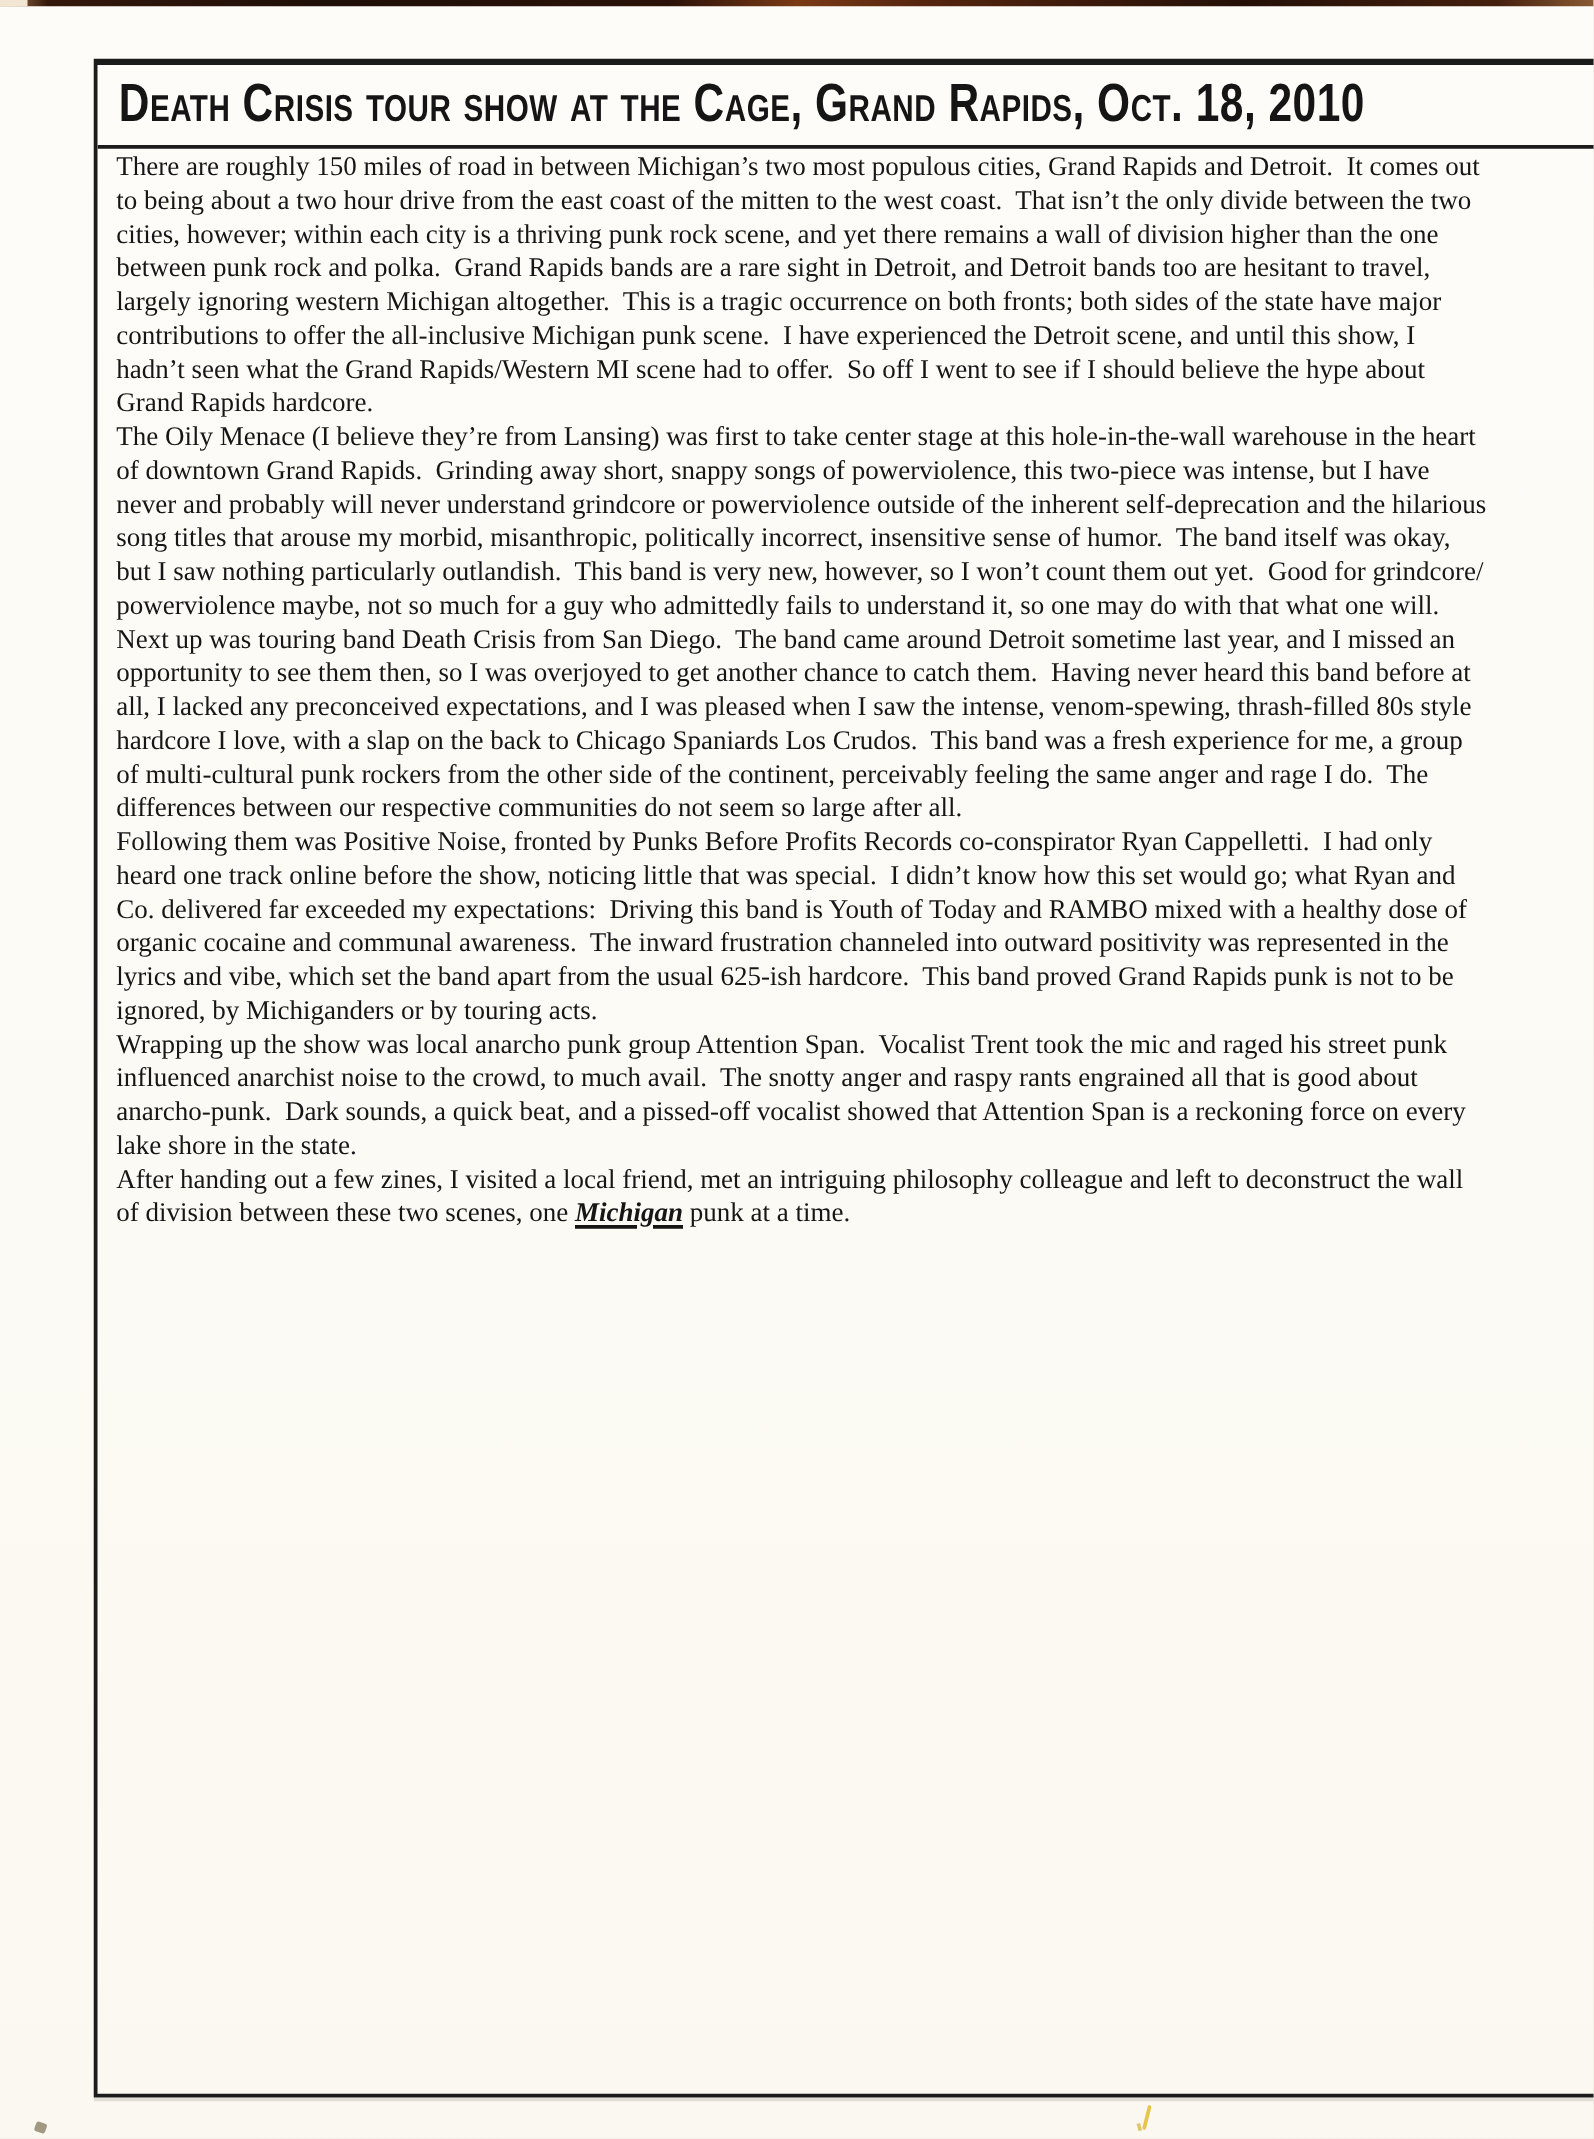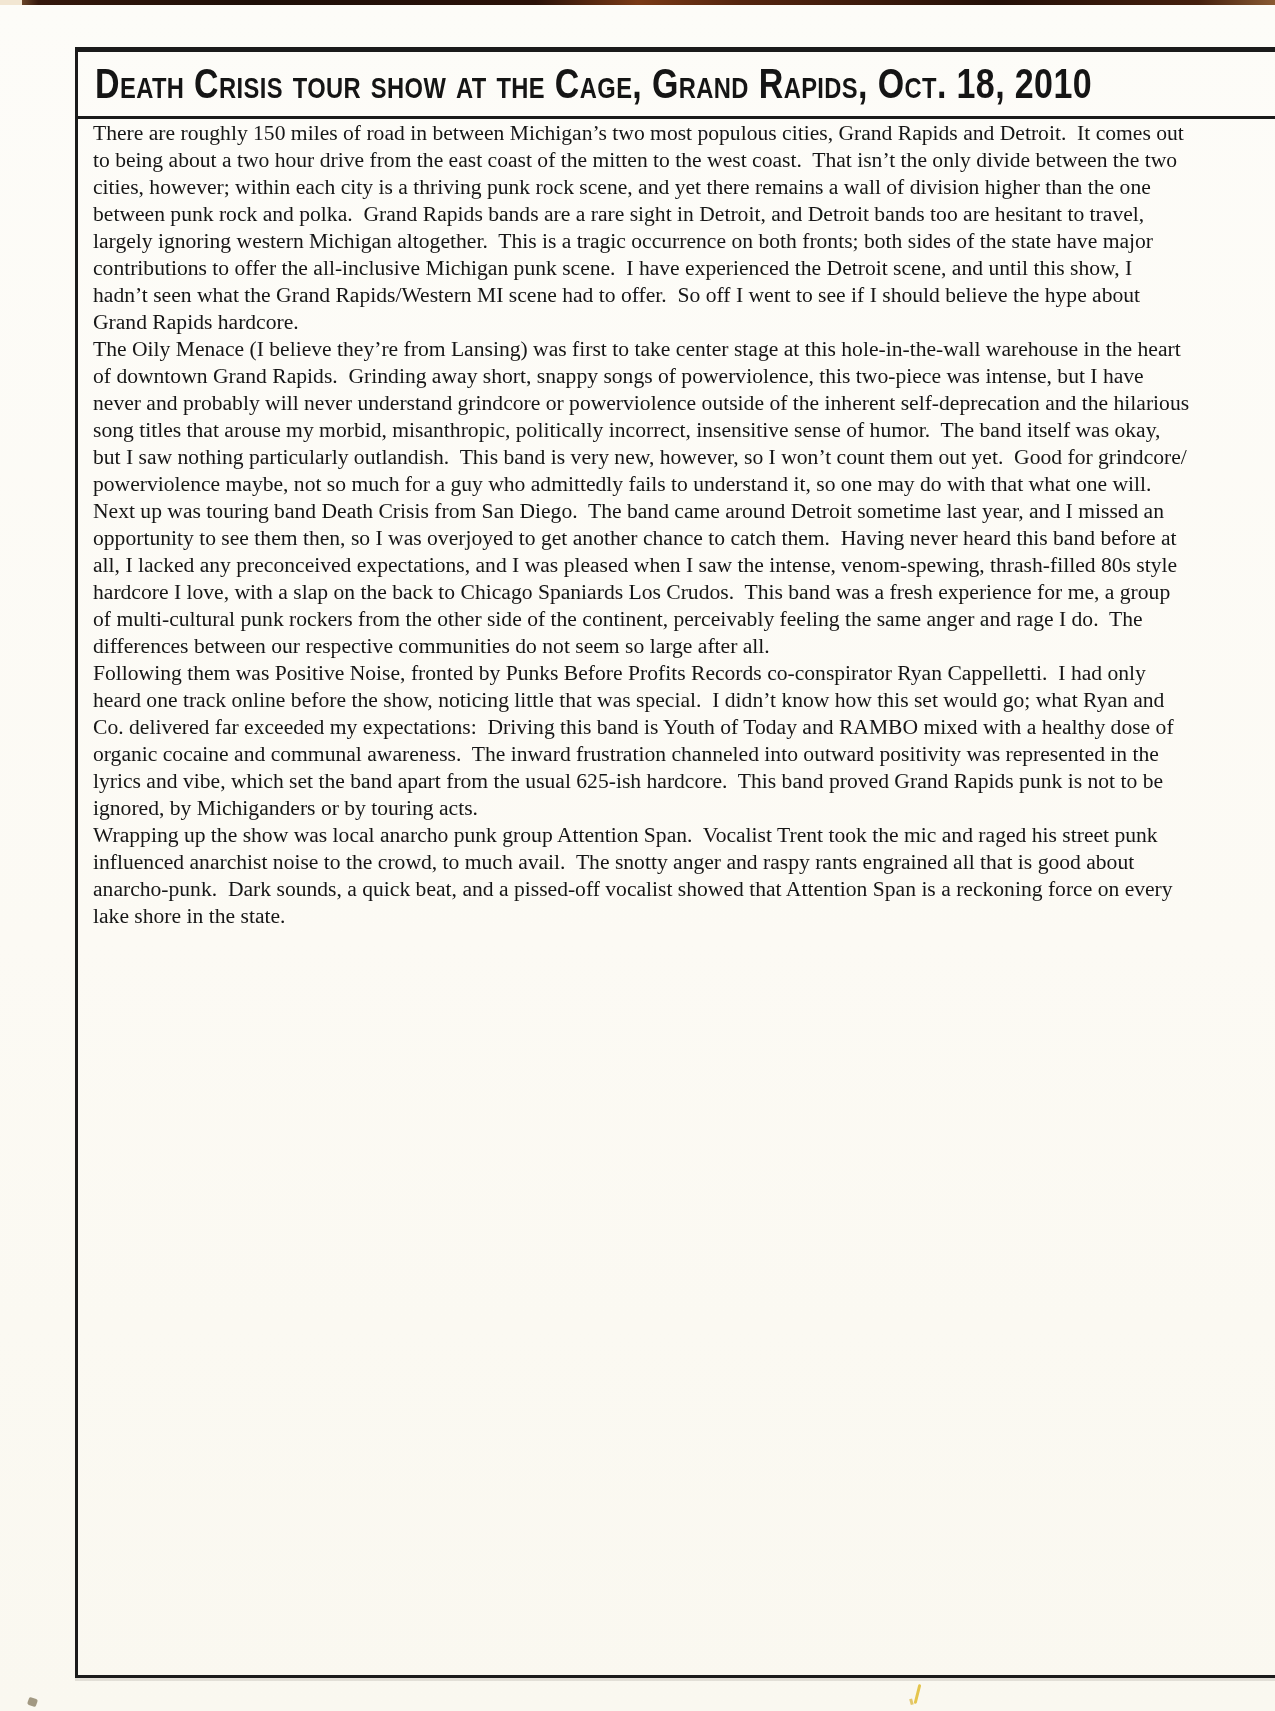--- a/index.html
+++ b/index.html
@@ -116,20 +116,21 @@
     <div class="title-bar">
       <span class="title-text">Death Crisis tour show at the Cage, Grand Rapids, Oct. 18, 2010</span>
     </div>
 
     <div class="body-text">
       <p>There are roughly 150 miles of road in between Michigan’s two most populous cities, Grand Rapids and Detroit.  It comes out to being about a two hour drive from the east coast of the mitten to the west coast.  That isn’t the only divide between the two cities, however; within each city is a thriving punk rock scene, and yet there remains a wall of division higher than the one between punk rock and polka.  Grand Rapids bands are a rare sight in Detroit, and Detroit bands too are hesitant to travel, largely ignoring western Michigan altogether.  This is a tragic occurrence on both fronts; both sides of the state have major contributions to offer the all-inclusive Michigan punk scene.  I have experienced the Detroit scene, and until this show, I hadn’t seen what the Grand Rapids/Western MI scene had to offer.  So off I went to see if I should believe the hype about Grand Rapids hardcore.</p>
       <p>The Oily Menace (I believe they’re from Lansing) was first to take center stage at this hole-in-the-wall warehouse in the heart of downtown Grand Rapids.  Grinding away short, snappy songs of powerviolence, this two-piece was intense, but I have never and probably will never understand grindcore or powerviolence outside of the inherent self-deprecation and the hilarious song titles that arouse my morbid, misanthropic, politically incorrect, insensitive sense of humor.  The band itself was okay, but I saw nothing particularly outlandish.  This band is very new, however, so I won’t count them out yet.  Good for grindcore/ powerviolence maybe, not so much for a guy who admittedly fails to understand it, so one may do with that what one will.</p>
       <p>Next up was touring band Death Crisis from San Diego.  The band came around Detroit sometime last year, and I missed an opportunity to see them then, so I was overjoyed to get another chance to catch them.  Having never heard this band before at all, I lacked any preconceived expectations, and I was pleased when I saw the intense, venom-spewing, thrash-filled 80s style hardcore I love, with a slap on the back to Chicago Spaniards Los Crudos.  This band was a fresh experience for me, a group of multi-cultural punk rockers from the other side of the continent, perceivably feeling the same anger and rage I do.  The differences between our respective communities do not seem so large after all.</p>
       <p>Following them was Positive Noise, fronted by Punks Before Profits Records co-conspirator Ryan Cappelletti.  I had only heard one track online before the show, noticing little that was special.  I didn’t know how this set would go; what Ryan and Co. delivered far exceeded my expectations:  Driving this band is Youth of Today and RAMBO mixed with a healthy dose of organic cocaine and communal awareness.  The inward frustration channeled into outward positivity was represented in the lyrics and vibe, which set the band apart from the usual 625-ish hardcore.  This band proved Grand Rapids punk is not to be ignored, by Michiganders or by touring acts.</p>
       <p>Wrapping up the show was local anarcho punk group Attention Span.  Vocalist Trent took the mic and raged his street punk influenced anarchist noise to the crowd, to much avail.  The snotty anger and raspy rants engrained all that is good about anarcho-punk.  Dark sounds, a quick beat, and a pissed-off vocalist showed that Attention Span is a reckoning force on every lake shore in the state.</p>
+      <p class="closing"><span>After handing out a few zines, I visited a local friend, met an intriguing philosophy colleague and left to deconstruct the wall of division between these two scenes, one </span><span class="em">Michigan</span><span> punk at a time.</span></p>
     </div>
 
   </div>
 
   <div class="scratch-yellow"></div>
   <div class="speck-dark"></div>
 
 </div>
 
 </body></html>

